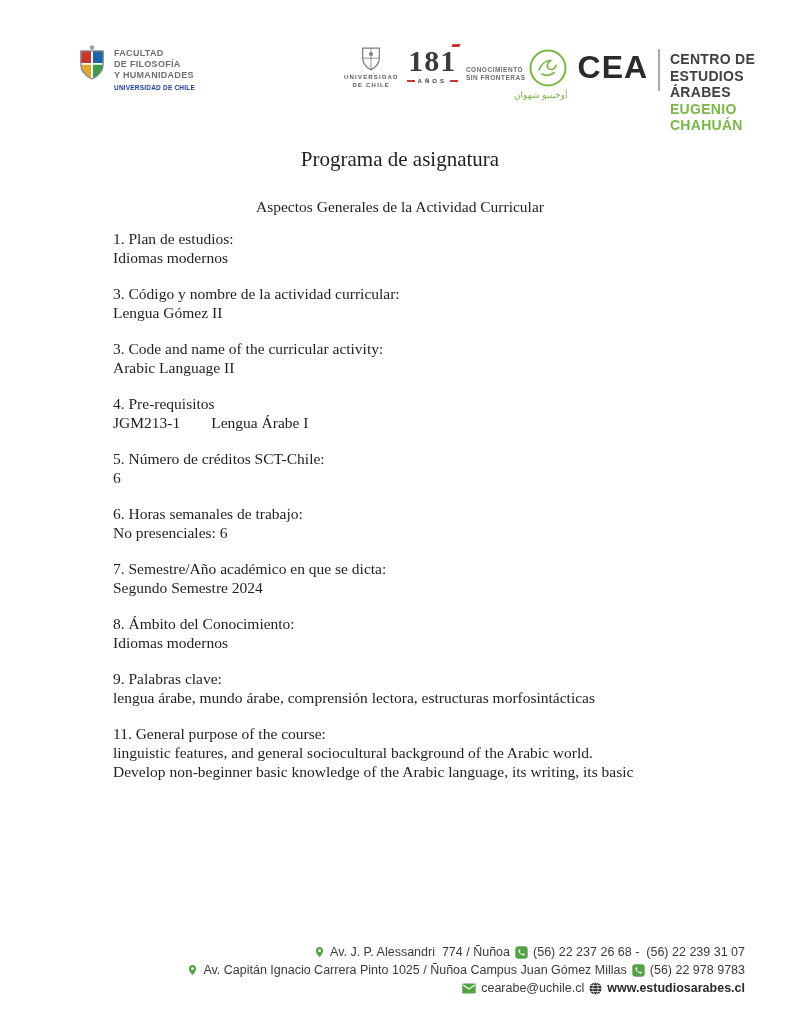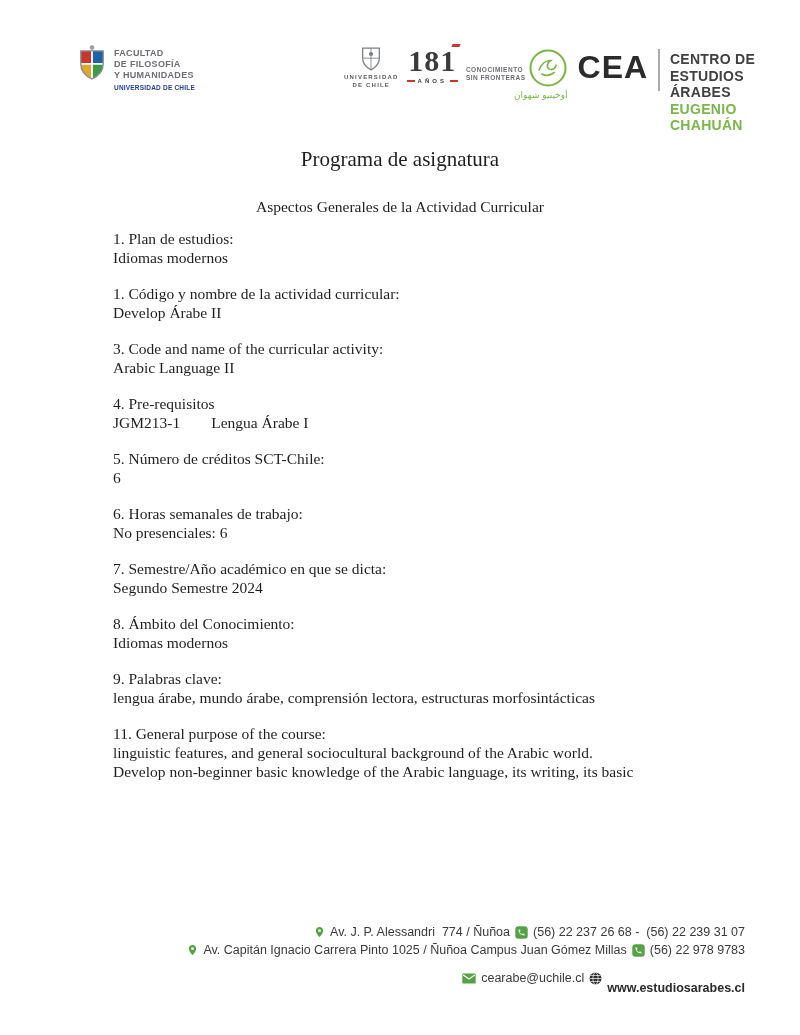--- a/index.html
+++ b/index.html
@@ -58,21 +58,21 @@
   .doc-subtitle{position:absolute;top:198px;left:0;width:100%;text-align:center;font-size:15.5px;}
   .content{position:absolute;top:215px;left:113px;width:584px;font-size:15.5px;line-height:19px;margin-top:14px;}
   .sec{margin-bottom:17px;}
   .sec-h,.sec-l{white-space:pre-wrap;}
 
   
   .footer{position:absolute;right:55px;bottom:40px;display:flex;flex-direction:column;align-items:flex-end;gap:4px;
           font-family:"Liberation Sans",sans-serif;font-size:12.5px;color:#3a3a3a;}
   .f-line{display:flex;align-items:center;gap:5px;white-space:pre-wrap;}
   .icon{display:inline-flex;align-items:center;}
-  .bold{font-weight:700;color:#2b2b2b;margin-top:20px;}
+  .bold{font-weight:700;color:#2b2b2b;}
 </style>
 </head>
 <body>
 
 <div class="page">
 
   <div class="logo-left">
     <span class="icon">
       <svg width="28" height="38" viewBox="0 0 30 40">
         <circle cx="15" cy="3.5" r="2.5" fill="#9aa0a6"></circle>
@@ -145,22 +145,22 @@
 
   <div class="doc-title">Programa de asignatura</div>
   <div class="doc-subtitle">Aspectos Generales de la Actividad Curricular</div>
 
   <main class="content">
     <section class="sec">
       <div class="sec-h">1. Plan de estudios:</div>
       <div class="sec-l">Idiomas modernos</div>
     </section>
     <section class="sec">
-      <div class="sec-h">1. Código y nombre de la actividad curricular:</div>
-      <div class="sec-l">Develop Árabe II</div>
+      <div class="sec-h">3. Código y nombre de la actividad curricular:</div>
+      <div class="sec-l">Lengua Gómez II</div>
     </section>
     <section class="sec">
       <div class="sec-h">3. Code and name of the curricular activity:</div>
       <div class="sec-l">Arabic Language II</div>
     </section>
     <section class="sec">
       <div class="sec-h">4. Pre-requisitos</div>
       <div class="sec-l">JGM213-1        Lengua Árabe I</div>
     </section>
     <section class="sec">

